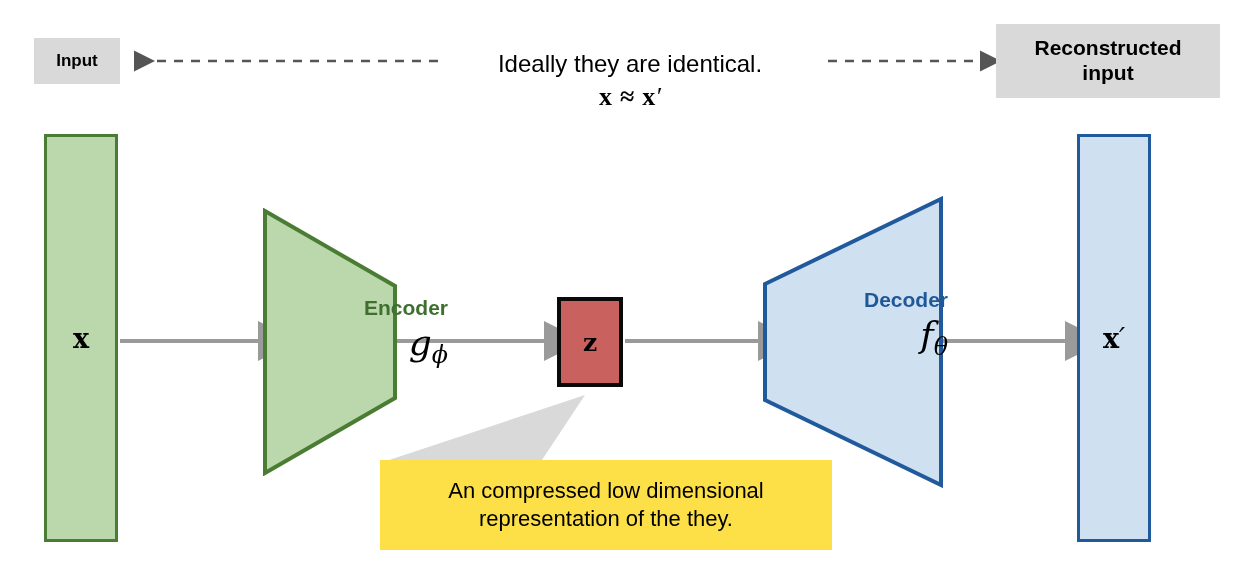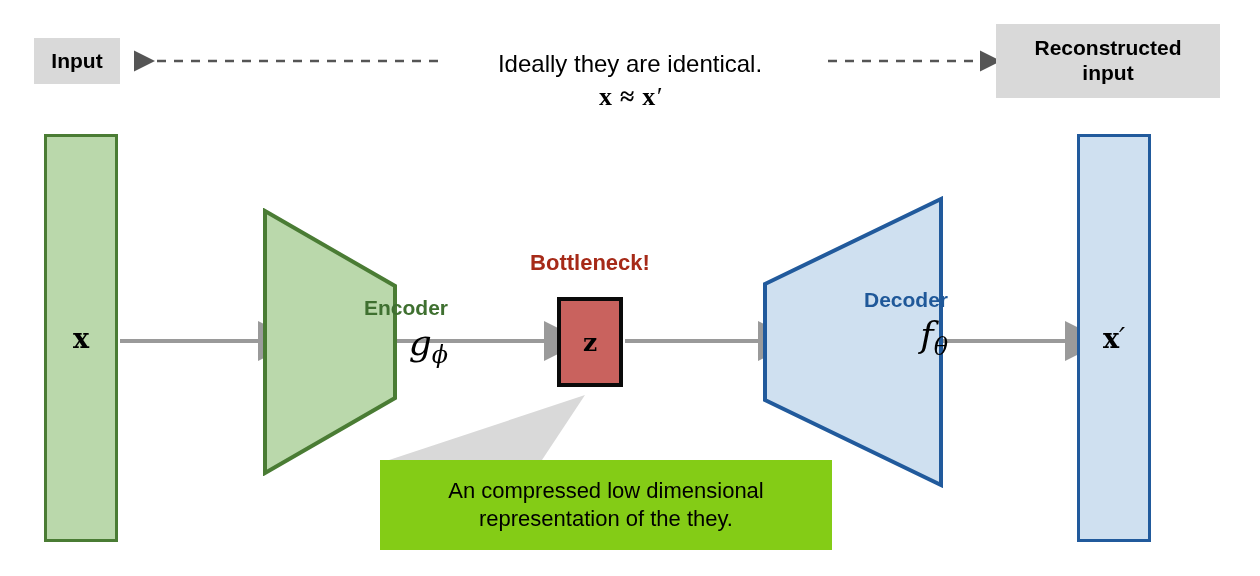--- a/index.html
+++ b/index.html
@@ -26,21 +26,21 @@
     font-weight: bold;
     display: flex;
     align-items: center;
     justify-content: center;
     text-align: center;
     line-height: 1.18;
   }
   #label-input {
     left: 34px; top: 38px;
     width: 86px; height: 46px;
-    font-size: 21px;
+    font-size: 17px;
   }
   #label-reconstructed {
     left: 996px; top: 24px;
     width: 224px; height: 74px;
     font-size: 21px;
     padding: 0 14px;
     box-sizing: border-box;
   }
 
   
@@ -144,21 +144,21 @@
     font-family: "DejaVu Serif", serif;
     font-weight: bold;
     font-size: 25px;
     color: #000000;
   }
 
   
   #callout-body {
     left: 380px; top: 460px;
     width: 452px; height: 90px;
-    background: #84cc16;
+    background: #fde047;
     display: flex;
     flex-direction: column;
     align-items: center;
     justify-content: center;
     text-align: center;
     font-size: 22px;
     color: #000000;
     line-height: 1.28;
     box-sizing: border-box;
     padding: 0 10px;
@@ -227,21 +227,20 @@
 
   <div class="abs bar" id="bar-input">
     <span>x</span>
   </div>
 
   <div class="abs bar" id="bar-output">
     <span>x</span>
       <span class="prime">′</span>
   </div>
 
-  <div class="abs" id="bottleneck-title">Bottleneck!</div>
   <div class="abs" id="bottleneck-box">
     <span>z</span>
   </div>
 
   <svg class="abs" style="left:380px; top:395px;" width="300" height="80">
     <polygon points="205,0 160,68 0,68" fill="#d9d9d9"></polygon>
   </svg>
 
   <div class="abs" id="callout-body">
     <div>An compressed low dimensional</div>

